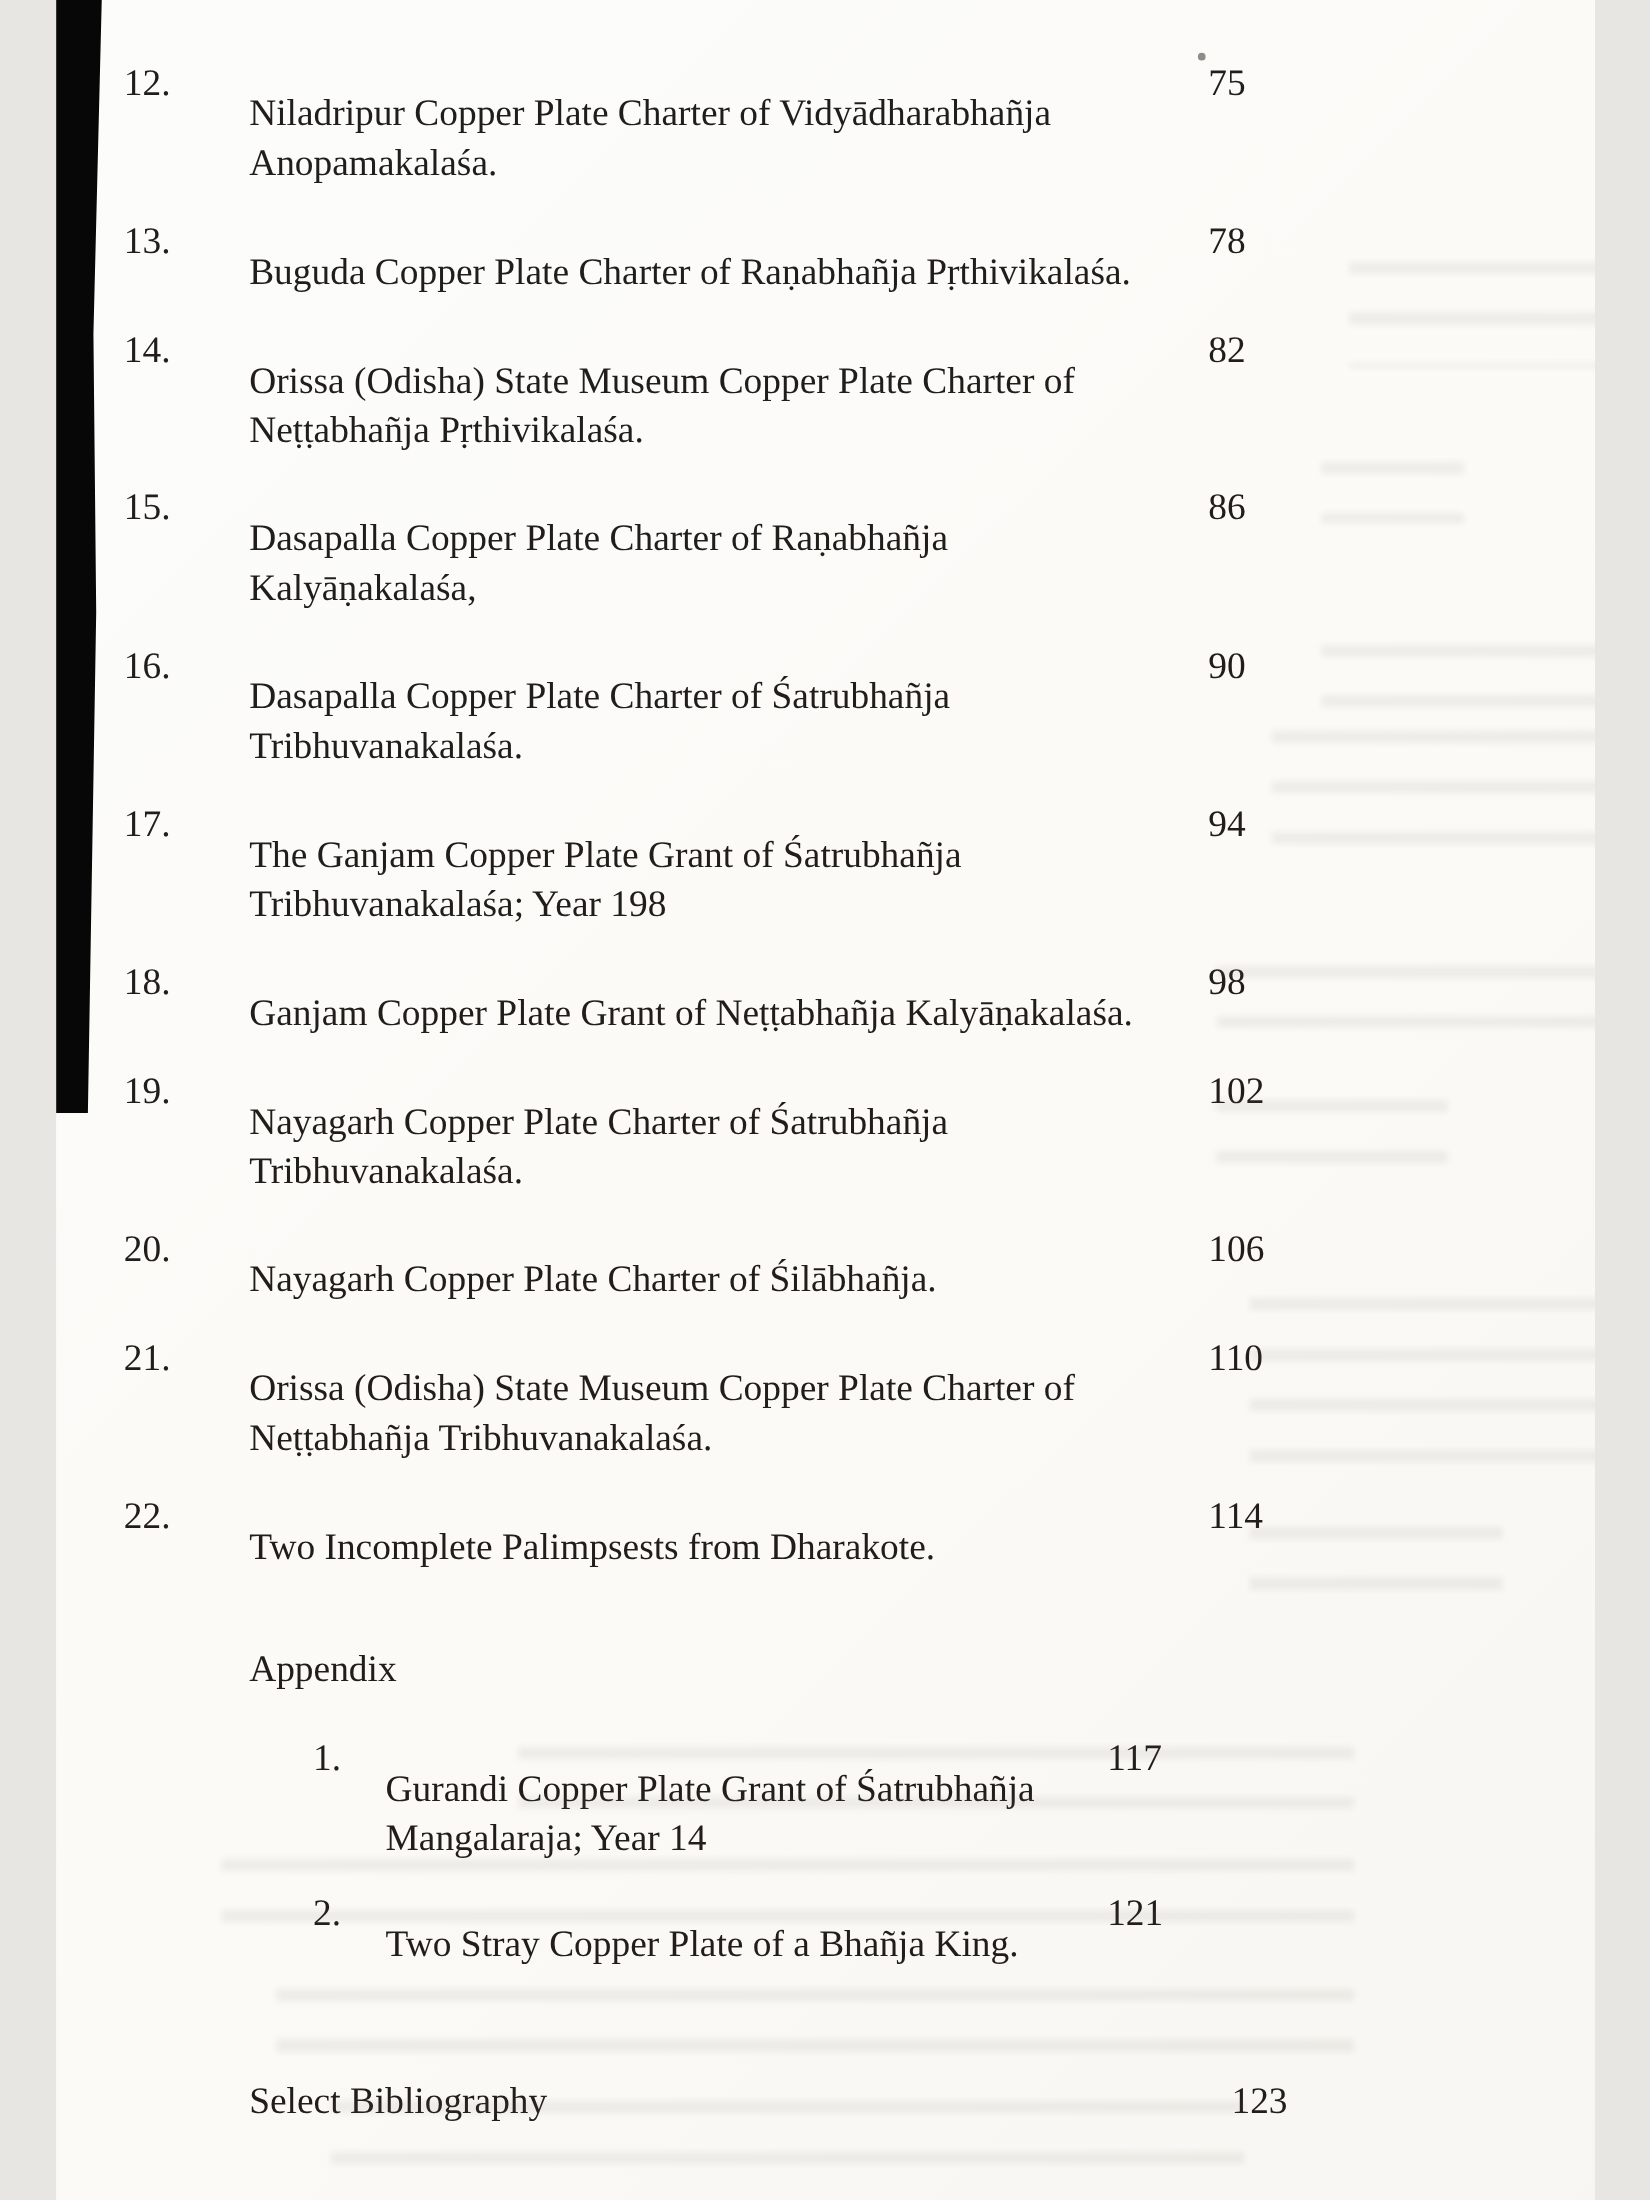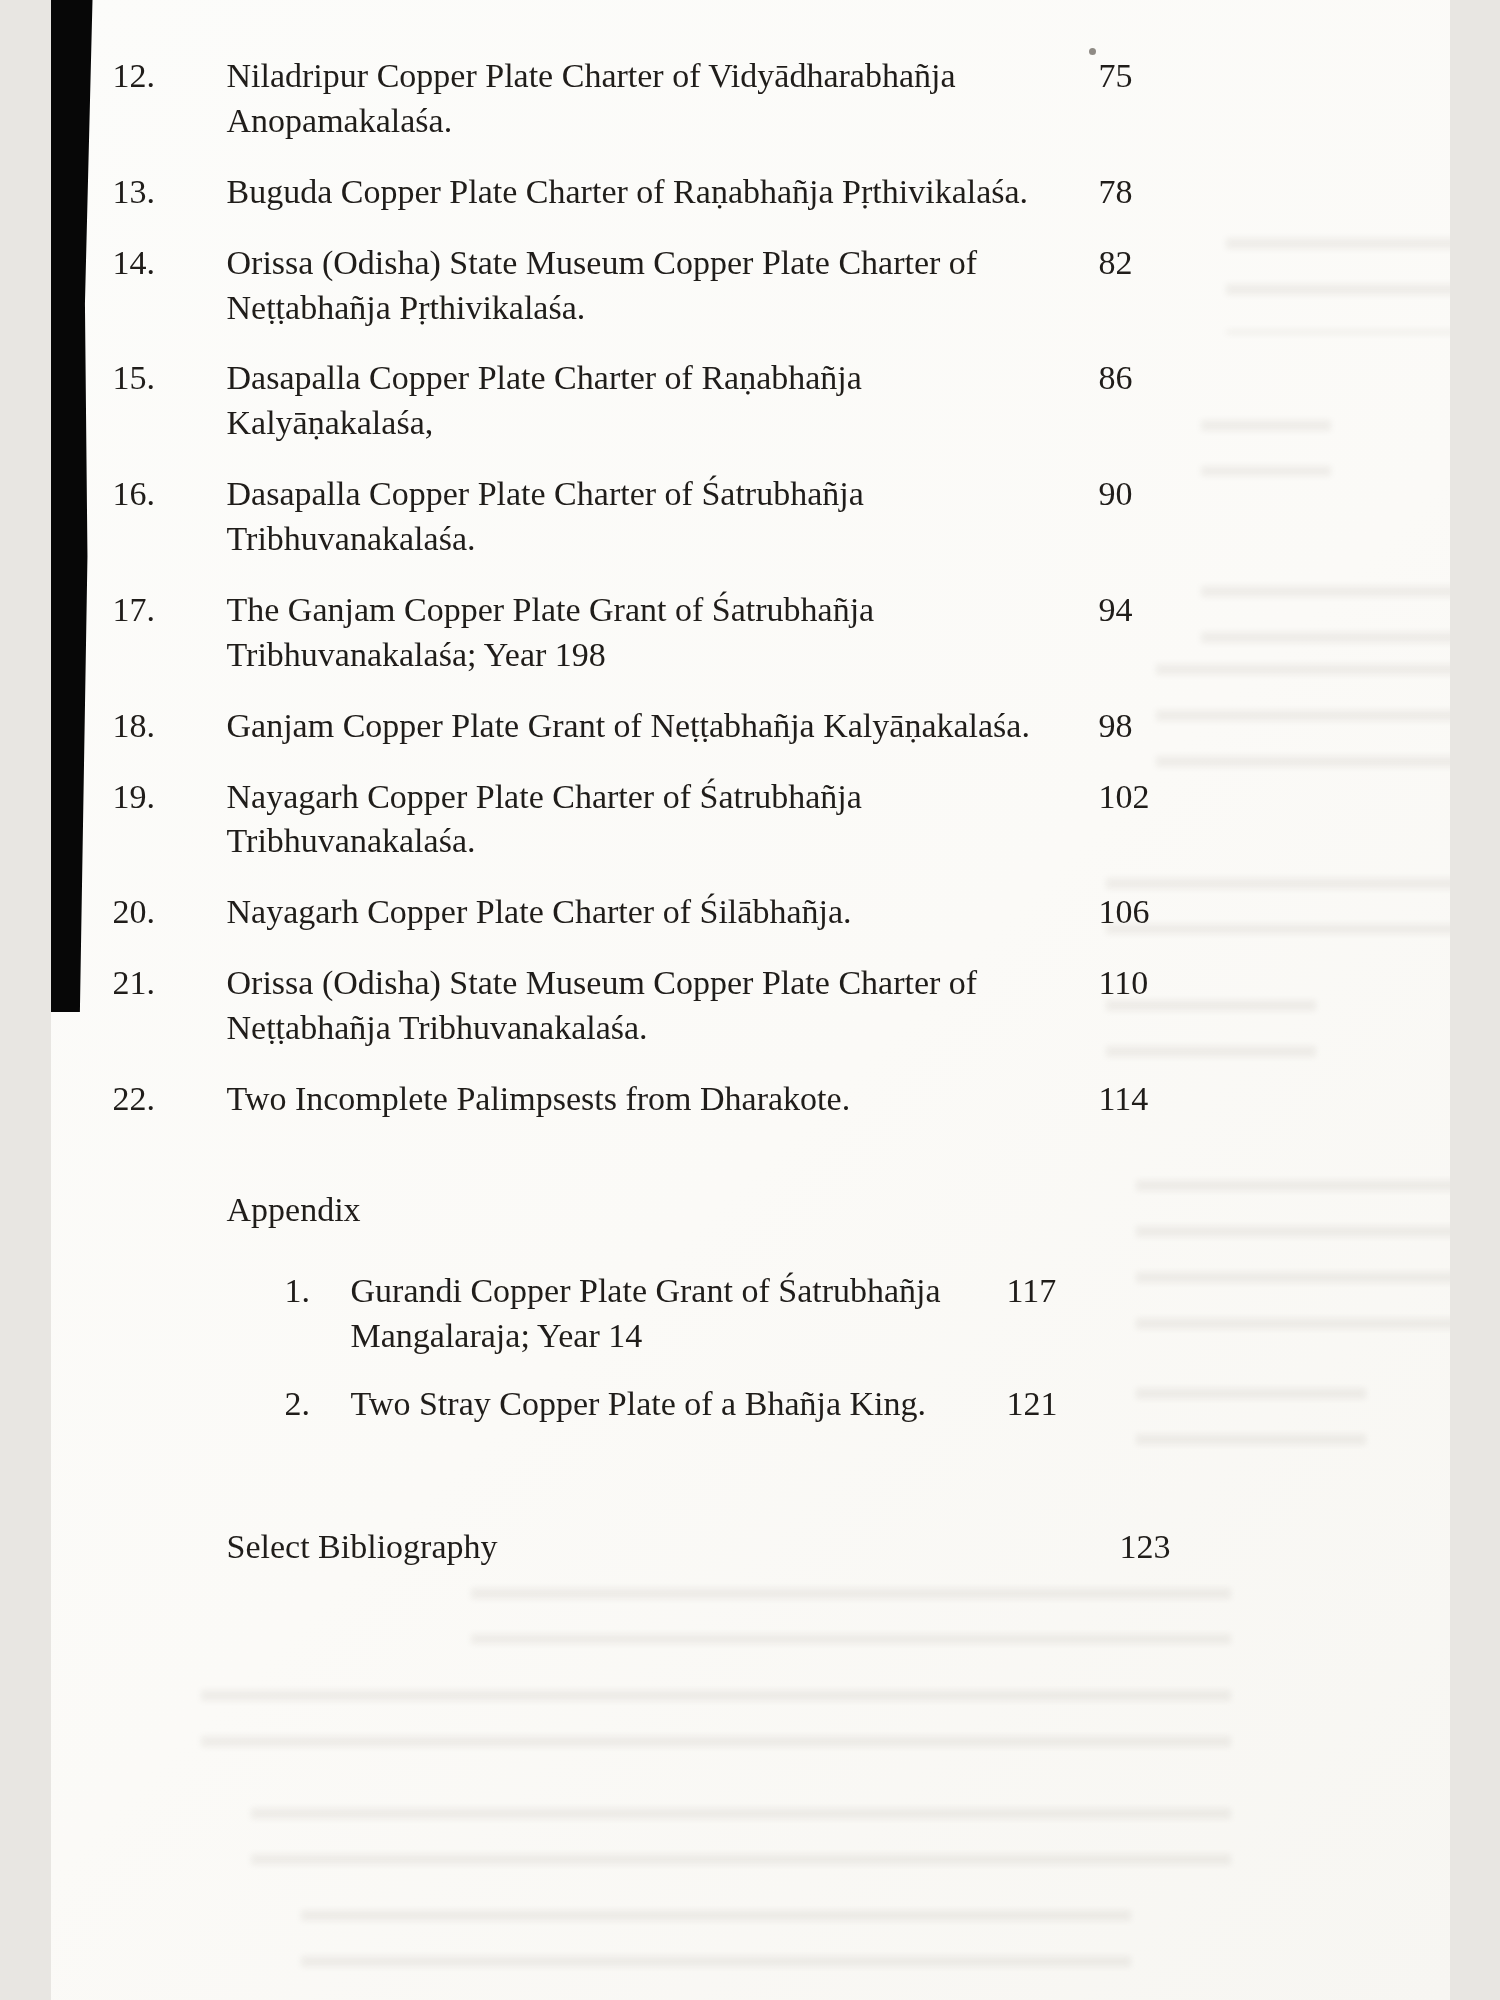--- a/index.html
+++ b/index.html
@@ -49,20 +49,21 @@
   .row {
     display: grid;
     grid-template-columns: 114px 872px 1fr;
     margin-bottom: 26px;
   }
   .row .num {
     text-align: left;
   }
   .row .title {
     padding-right: 24px;
+    margin-top: 28px;
   }
   .row .pageno {
     white-space: nowrap;
   }
   .appendix {
     margin-top: 66px;
   }
   .appendix-heading {
     margin-left: 114px;
     margin-bottom: 36px;

